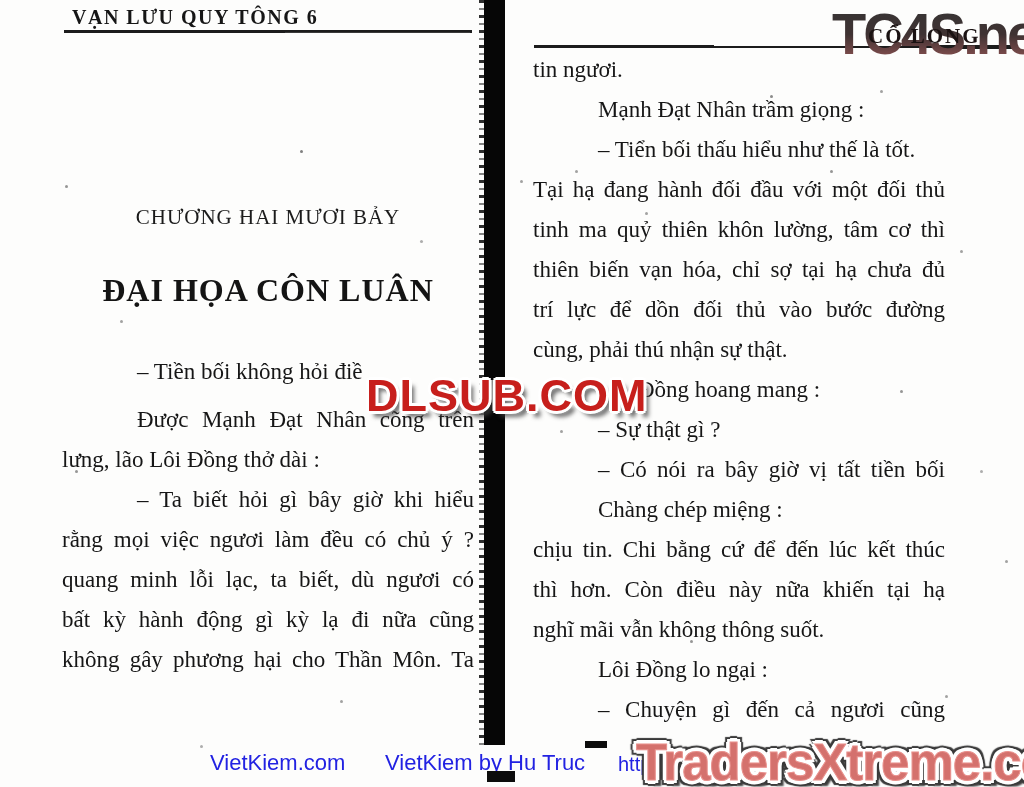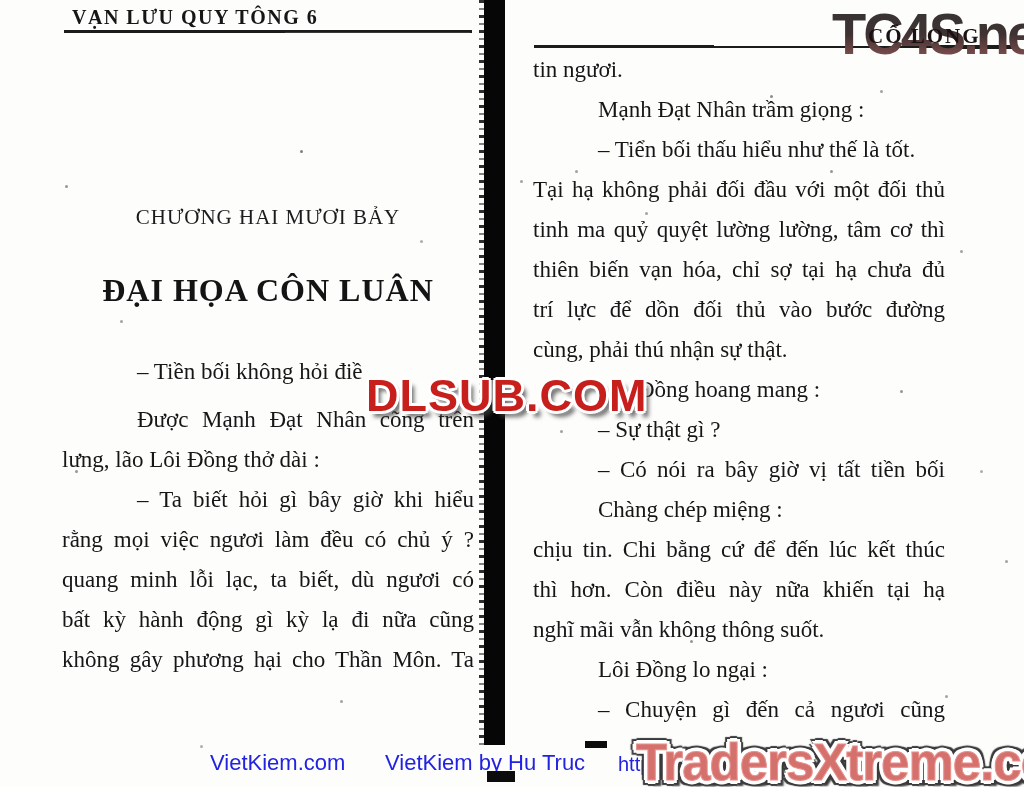--- a/index.html
+++ b/index.html
@@ -131,22 +131,22 @@
       <div class="tline just" style="text-indent: 75px;">– Ta biết hỏi gì bây giờ khi hiểu</div>
       <div class="tline just">rằng mọi việc ngươi làm đều có chủ ý ?</div>
       <div class="tline just">quang minh lỗi lạc, ta biết, dù ngươi có</div>
       <div class="tline just">bất kỳ hành động gì kỳ lạ đi nữa cũng</div>
       <div class="tline just">không gây phương hại cho Thần Môn. Ta</div>
     </div>
   <div class="body-col body-right">
       <div class="tline">tin ngươi.</div>
       <div class="tline" style="text-indent: 65px;">Mạnh Đạt Nhân trầm giọng :</div>
       <div class="tline" style="text-indent: 65px;">– Tiển bối thấu hiểu như thế là tốt.</div>
-      <div class="tline just">Tại hạ không phải đối đầu với một đối thủ</div>
-      <div class="tline just">tinh ma quỷ quyệt lường lường, tâm cơ thì</div>
+      <div class="tline just">Tại hạ đang hành đối đầu với một đối thủ</div>
+      <div class="tline just">tinh ma quỷ thiên khôn lường, tâm cơ thì</div>
       <div class="tline just">thiên biến vạn hóa, chỉ sợ tại hạ chưa đủ</div>
       <div class="tline just">trí lực để dồn đối thủ vào bước đường</div>
       <div class="tline">cùng, phải thú nhận sự thật.</div>
       <div class="tline" style="text-indent: 105px;">Đồng hoang mang :</div>
       <div class="tline" style="text-indent: 65px;">– Sự thật gì ?</div>
       <div class="tline just" style="text-indent: 65px;">– Có nói ra bây giờ vị tất tiền bối</div>
       <div class="tline" style="text-indent: 65px;">Chàng chép miệng :</div>
       <div class="tline just">chịu tin. Chi bằng cứ để đến lúc kết thúc</div>
       <div class="tline just">thì hơn. Còn điều này nữa khiến tại hạ</div>
       <div class="tline">nghĩ mãi vẫn không thông suốt.</div>

